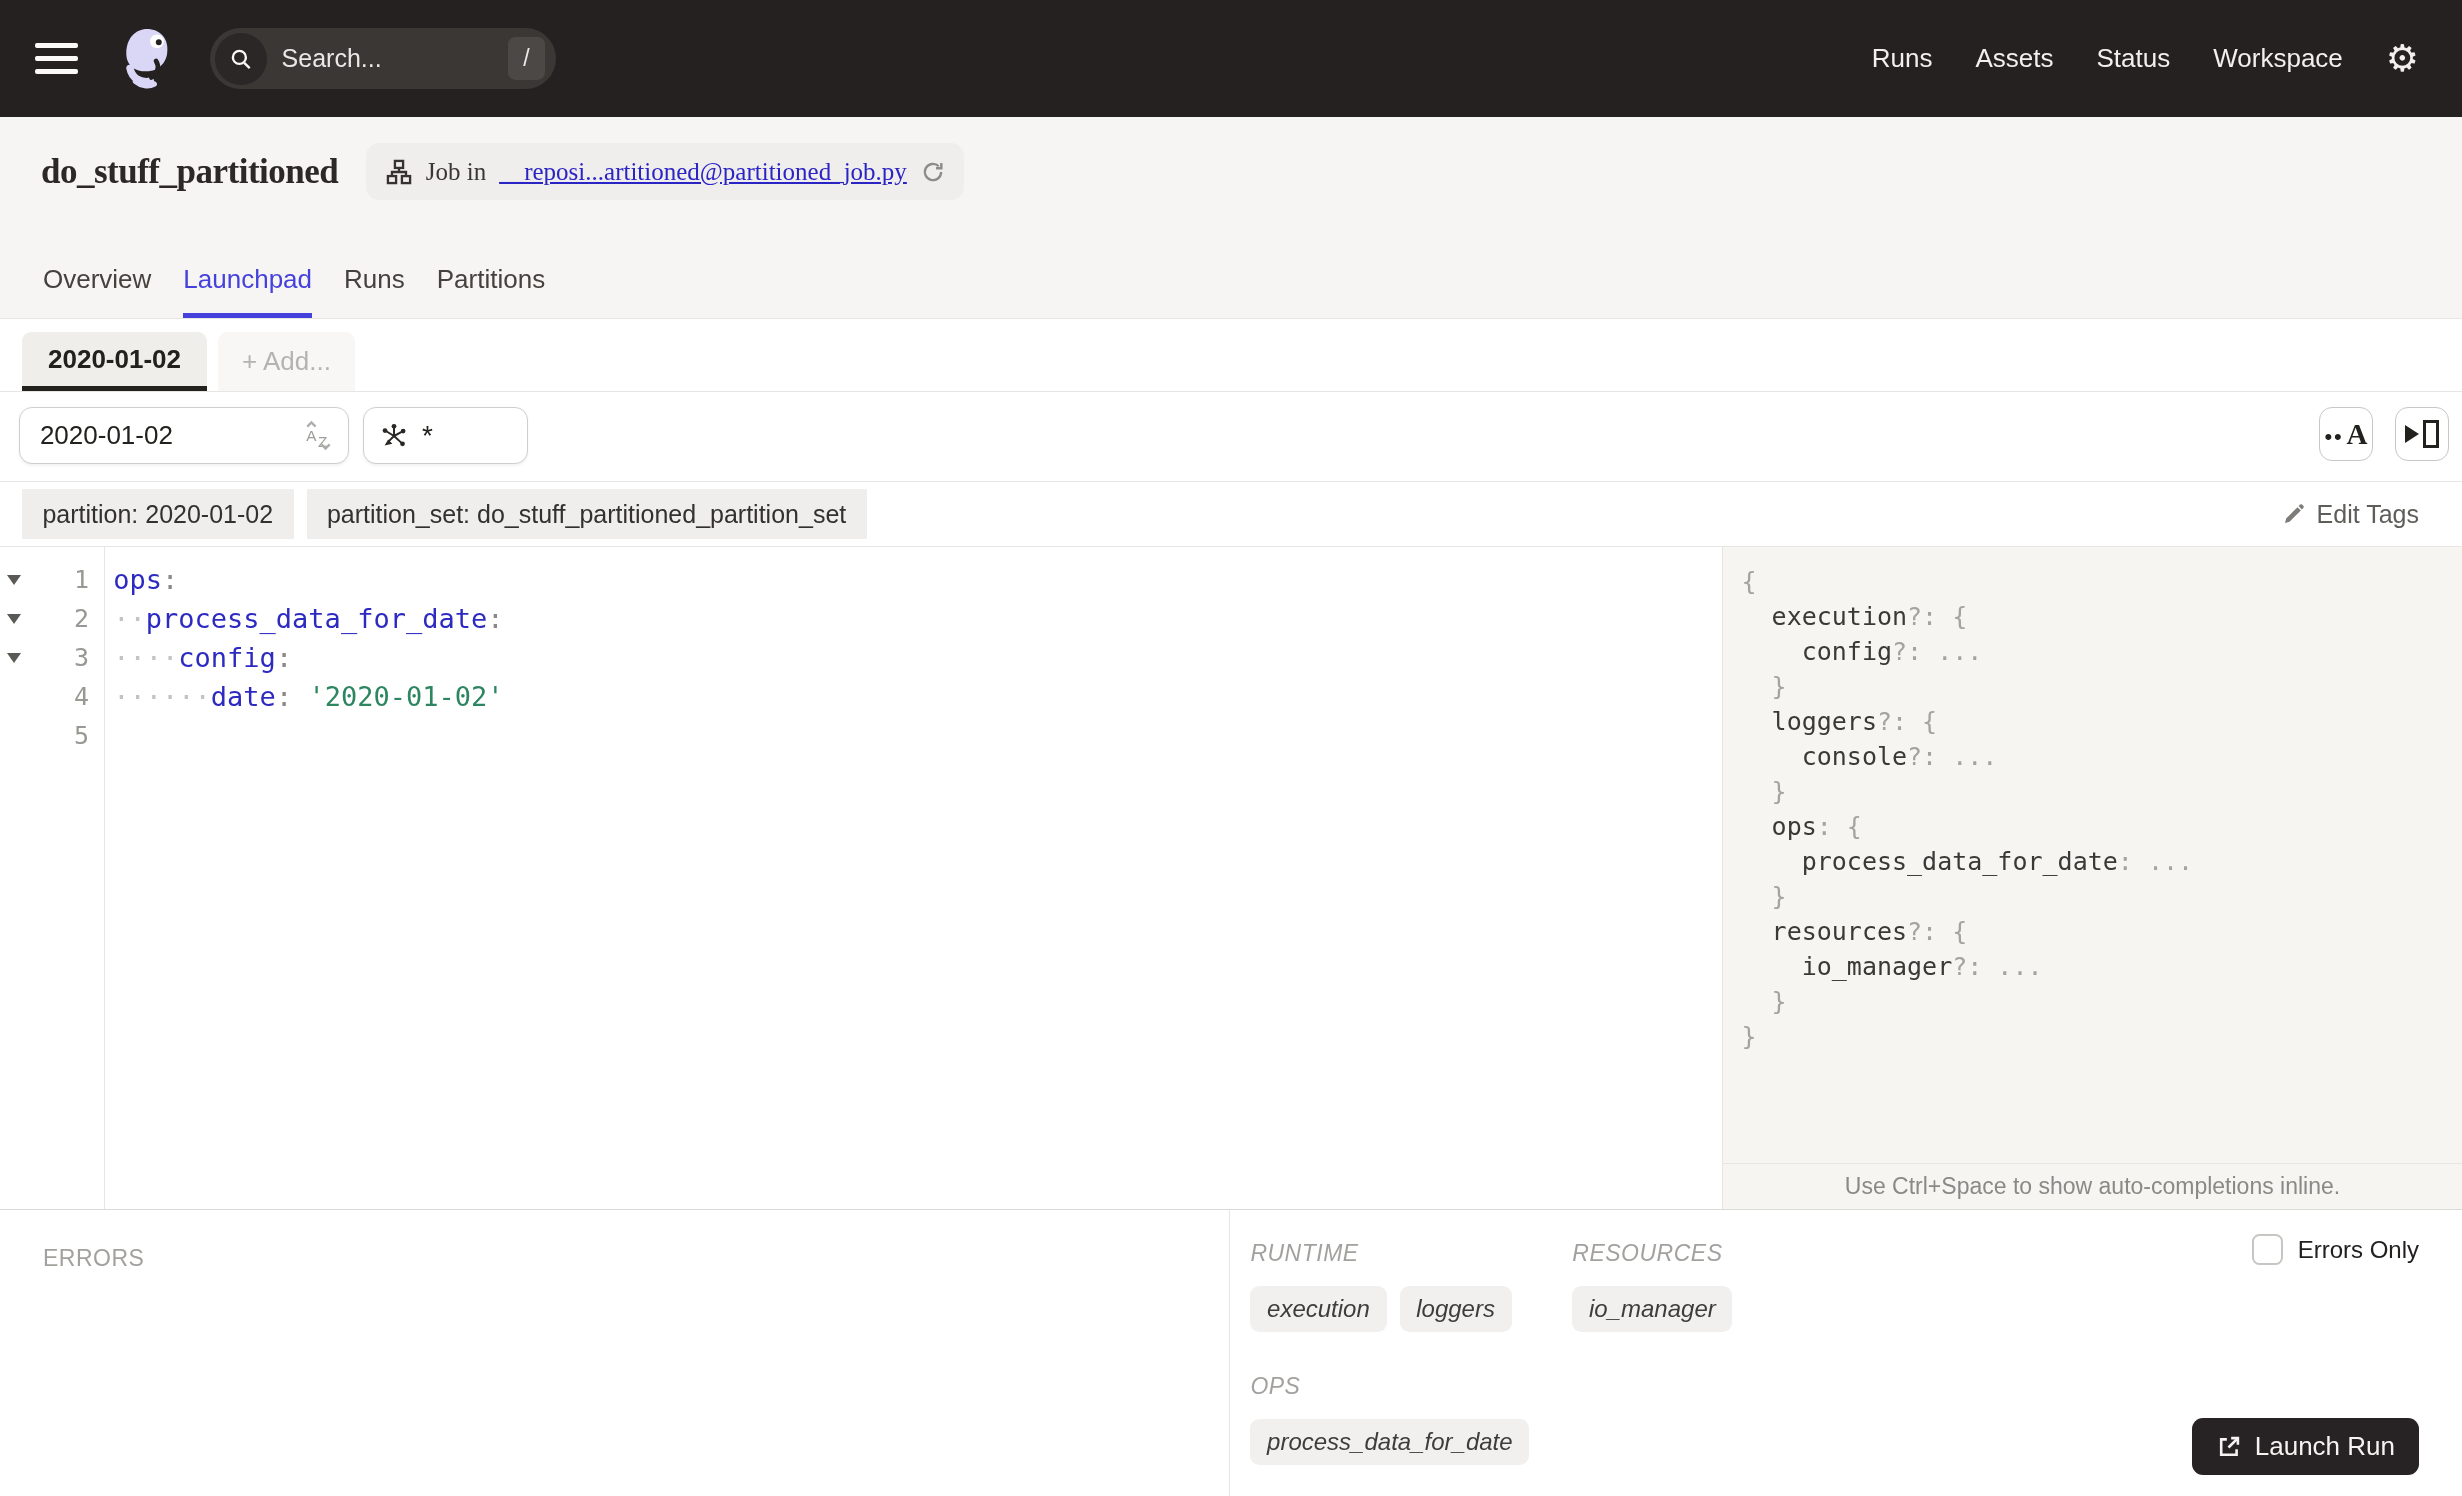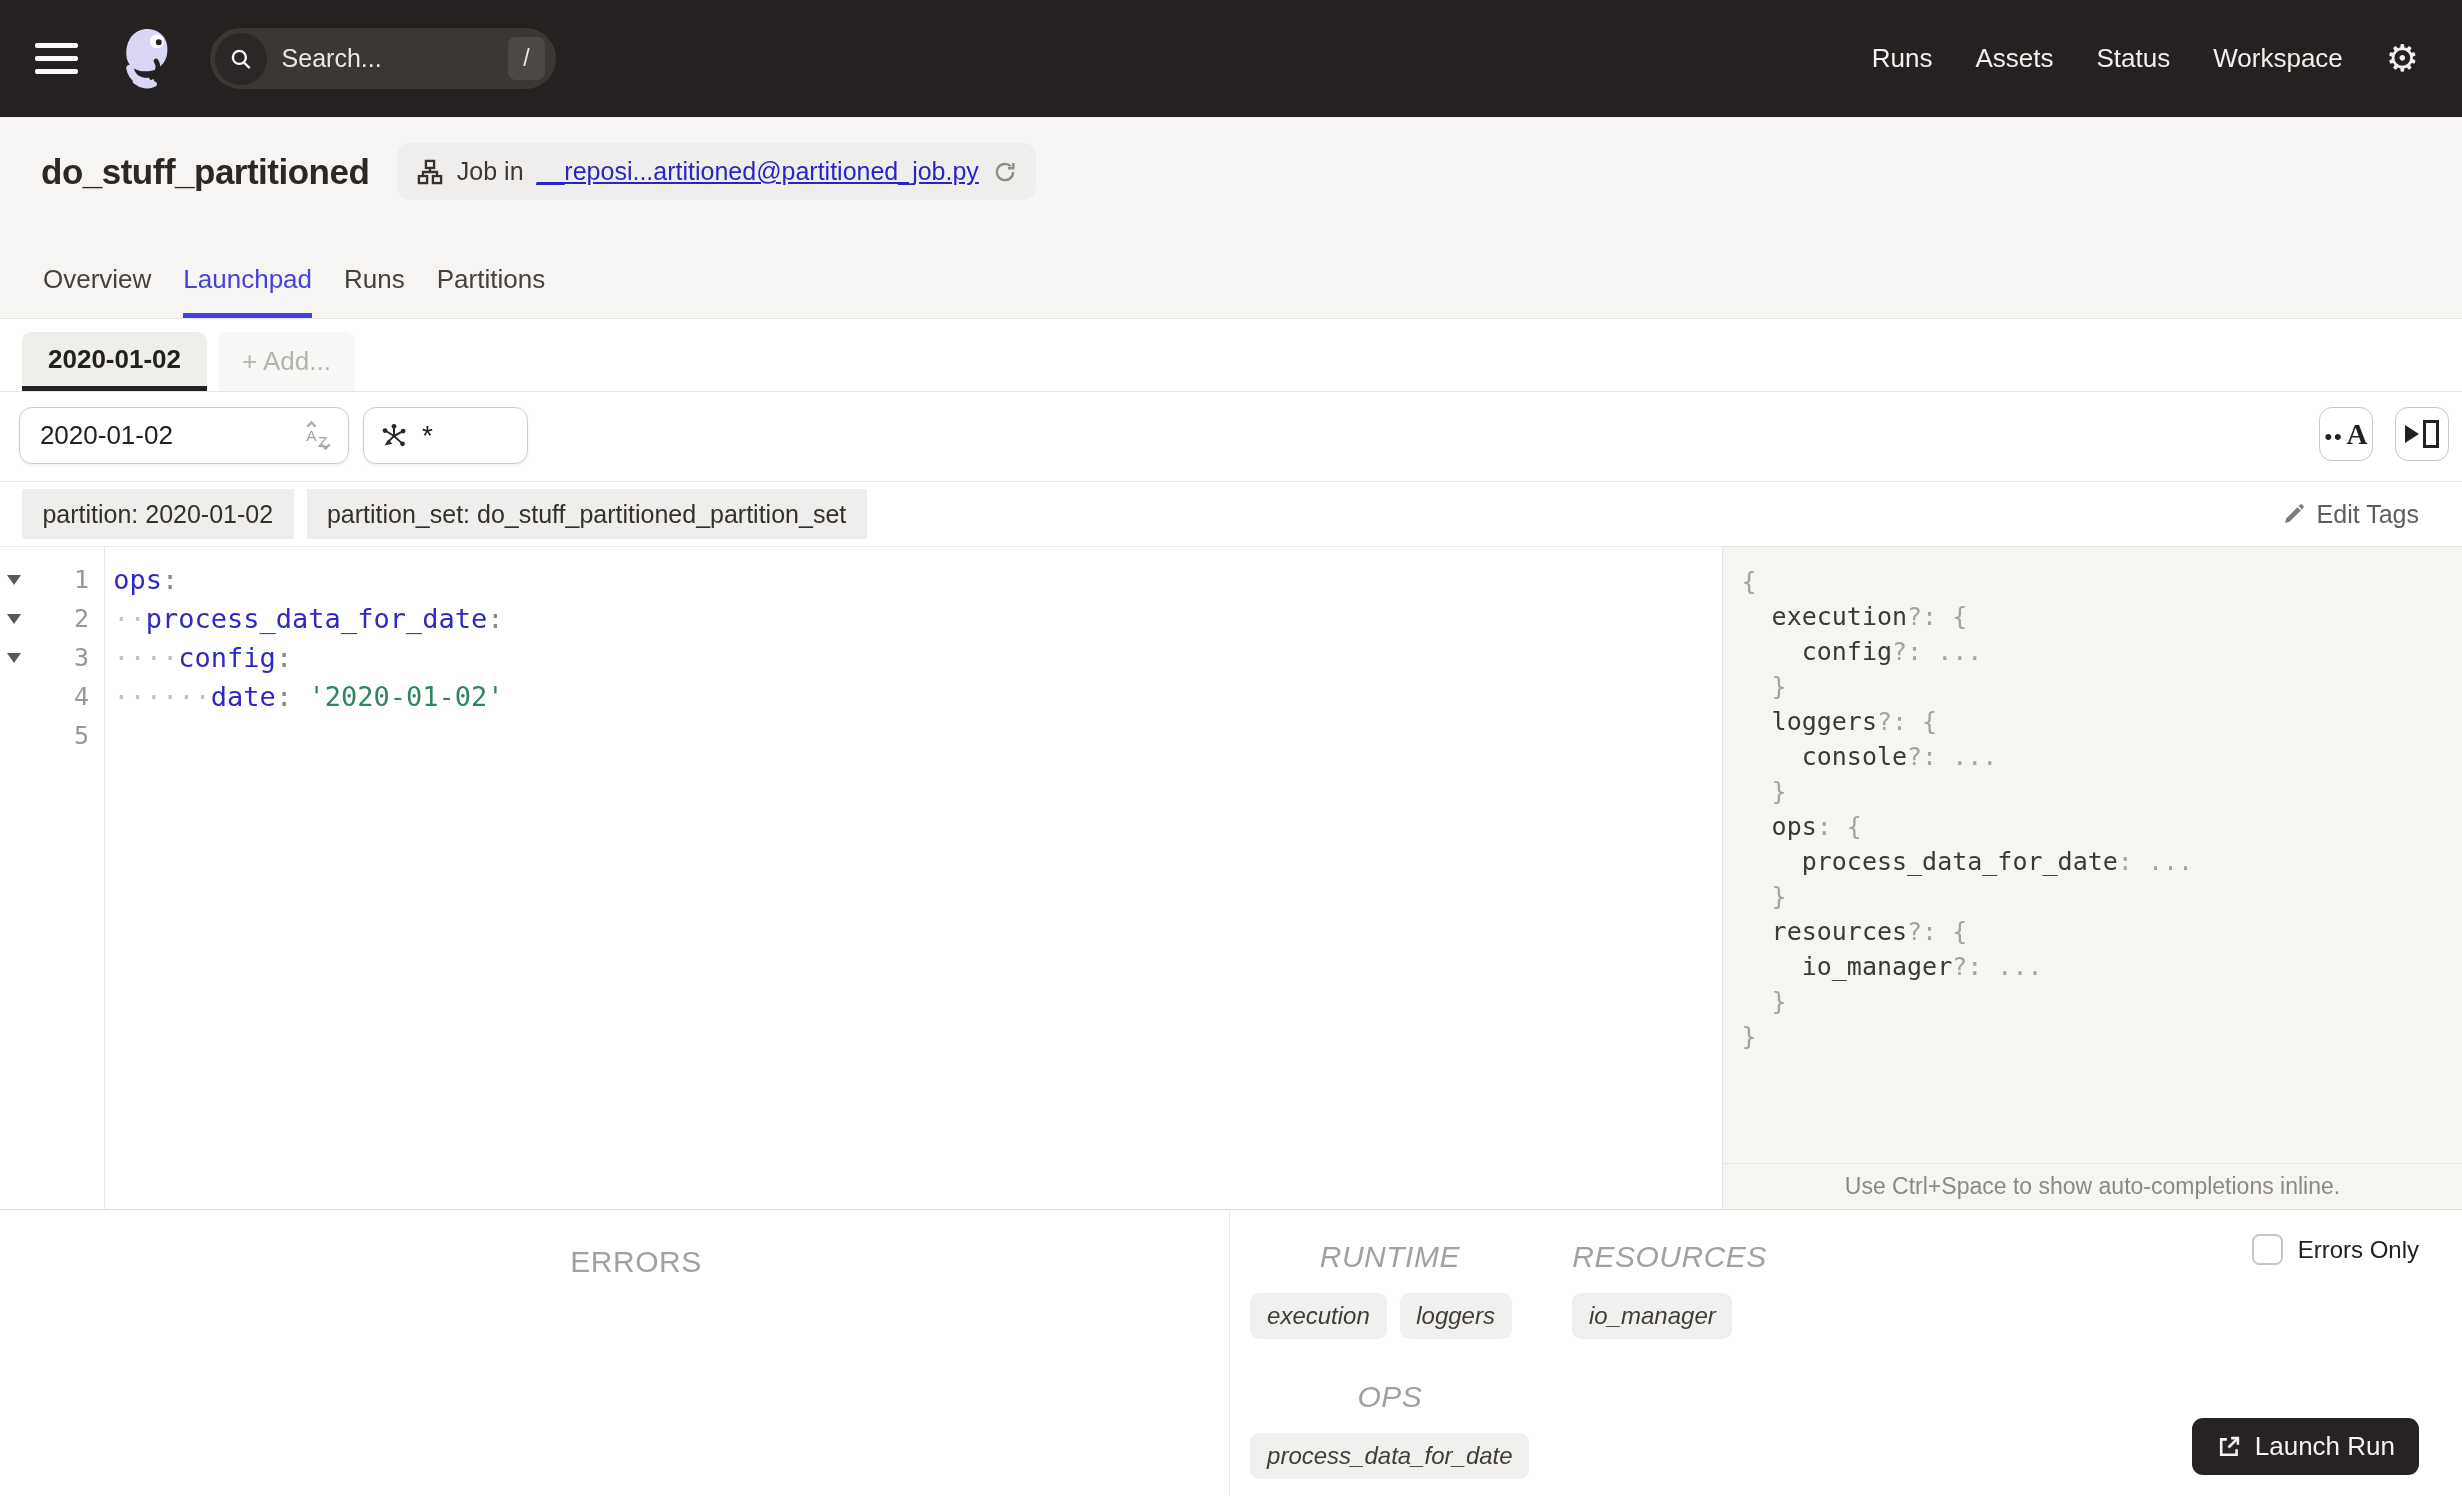--- a/index.html
+++ b/index.html
@@ -16,21 +16,21 @@
   .search-circle { width:52px; height:52px; border-radius:50%; background:#2b2726; display:flex; align-items:center; justify-content:center; flex:none; }
   .search input { flex:1; min-width:46px; background:transparent; border:none; outline:none; color:#f3f2f1; font-size:25px; padding-left:15px; font-family:inherit; }
   .search input::placeholder { color:#f3f2f1; opacity:.95; }
   .slash { width:37px; height:43px; background:#4c4846; border-radius:7.4px; color:#eceae9; display:flex; align-items:center; justify-content:center; font-size:23px; flex:none; }
   .nav-links { margin-left:auto; display:flex; gap:43px; align-items:center; font-size:26px; color:#f1f0ee; }
   .nav-links span { cursor:pointer; }
   .gear { margin-left:43px; color:#f1f0ee; font-size:37px; line-height:1; cursor:pointer; }
 
   
   .header { height:202px; flex:none; background:#f7f5f3; border-bottom:0.9px solid #e8e6e3; position:relative; }
-  .title-row { position:absolute; left:41px; top:26px; display:flex; align-items:center; gap:28px; }
+  .title-row { position:absolute; left:41px; top:26px; display:flex; align-items:center; gap:28px;font-family:Liberation Serif, serif; }
   .page-title { font-size:35px; font-weight:800; color:#2b2825; letter-spacing:-0.5px; }
   .job-badge { display:flex; align-items:center; gap:13px; background:#f0eeec; border-radius:13px; height:57px; padding:0 18.5px; font-size:25px; color:#3a3734; }
   .job-link { color:#2b24c4; text-decoration:underline; cursor:pointer; }
   .tabs { position:absolute; left:43px; bottom:0; display:flex; gap:32px; }
   .tab { font-size:26px; font-weight:500; color:#45423e; padding-bottom:18.5px; border-bottom:5.6px solid transparent; cursor:pointer; }
   .tab.active { color:#4541dc; border-bottom-color:#4541dc; }
 
   
   .strip { height:73px; flex:none; display:flex; align-items:flex-end; padding-left:22px; gap:11px; border-bottom:0.9px solid #e8e6e3; background:#fff; }
   .config-tab { display:flex; align-items:center; padding:0 26px; height:59px; background:#f0eeeb; border-radius:9.3px 9.3px 0 0; font-weight:700; font-size:26px; color:#23211e; border-bottom:5.6px solid #24221f; cursor:pointer; }
@@ -72,21 +72,21 @@
   .s-line { white-space:pre; }
   .ind1 { padding-left:2ch; }
   .ind2 { padding-left:4ch; }
   .prop { color:#3b3936; }
   .dim { color:#a5a3a0; }
   .hint { position:absolute; left:0; right:0; bottom:0; height:46px; border-top:0.9px solid #e8e6e3; display:flex; align-items:center; justify-content:center; font-family:"Liberation Sans", sans-serif; font-size:23px; color:#8b8986; }
 
   
   .bottom { flex:1; display:flex; border-top:0.9px solid #dcdad7; background:#fff; position:relative; min-height:0; }
   .errors-col { width:1230px; flex:none; border-right:0.9px solid #e8e6e3; padding:35px 0 0 43px; }
-  .sec-label { font-size:30px; color:#a3a19e; letter-spacing:0.5px;text-align:center; }
+  .sec-label { font-size:23px; color:#a3a19e; letter-spacing:0.5px; }
   .right-col { flex:1; padding:30px 0 0 20.4px;font-style:italic; }
   .cfg-cols { display:flex; gap:43px; }
   .chips { display:flex; gap:13px; margin-top:18.5px; }
   .chip { background:#f2f0ee; border-radius:9.3px; padding:9.3px 16.7px; font-size:24px; color:#3f3d3a; cursor:pointer; }
   .ops-sec { margin-top:41px; }
   .errors-only { position:absolute; top:24px; right:43px; display:flex; align-items:center; gap:15px; font-size:24px; color:#232120; }
   .checkbox { width:31px; height:31px; border:2.8px solid #c8c6c3; border-radius:7.4px; background:#fff; cursor:pointer; }
   .launch { position:absolute; bottom:22px; right:43px; height:57px; background:#272223; color:#f4f3f2; border-radius:11px; display:flex; align-items:center; gap:13px; padding:0 24px; font-size:26px; cursor:pointer; border:none; font-family:inherit; }
 </style>
 </head>

